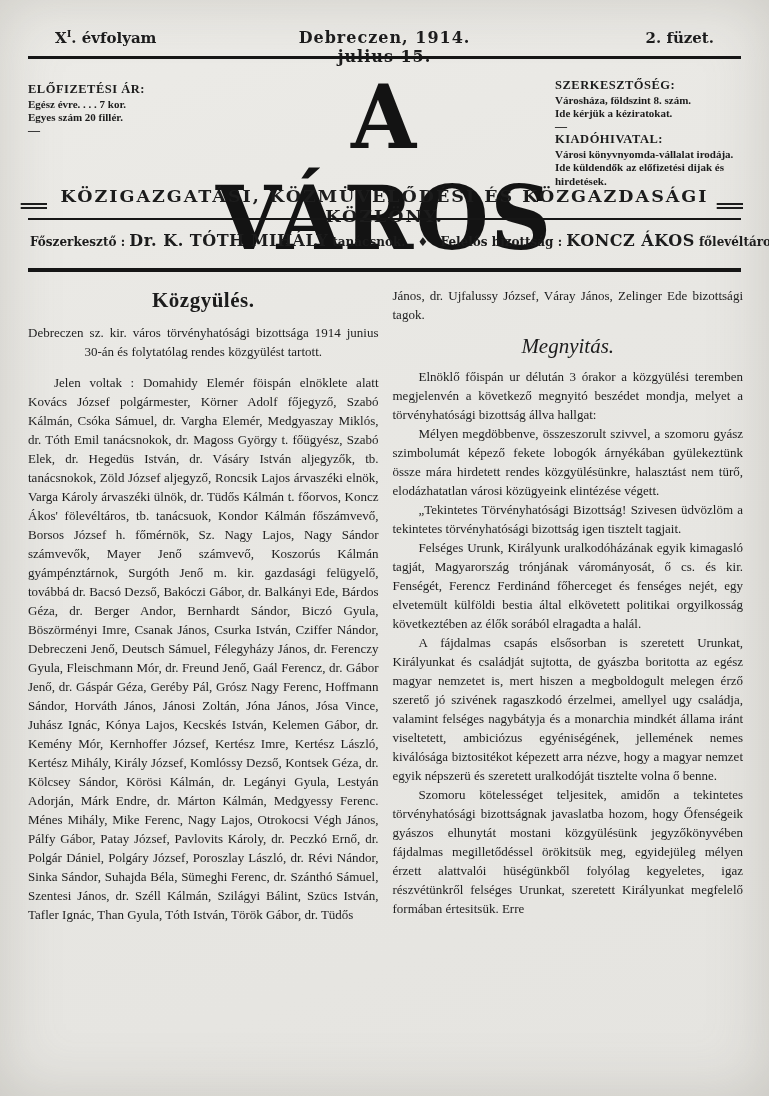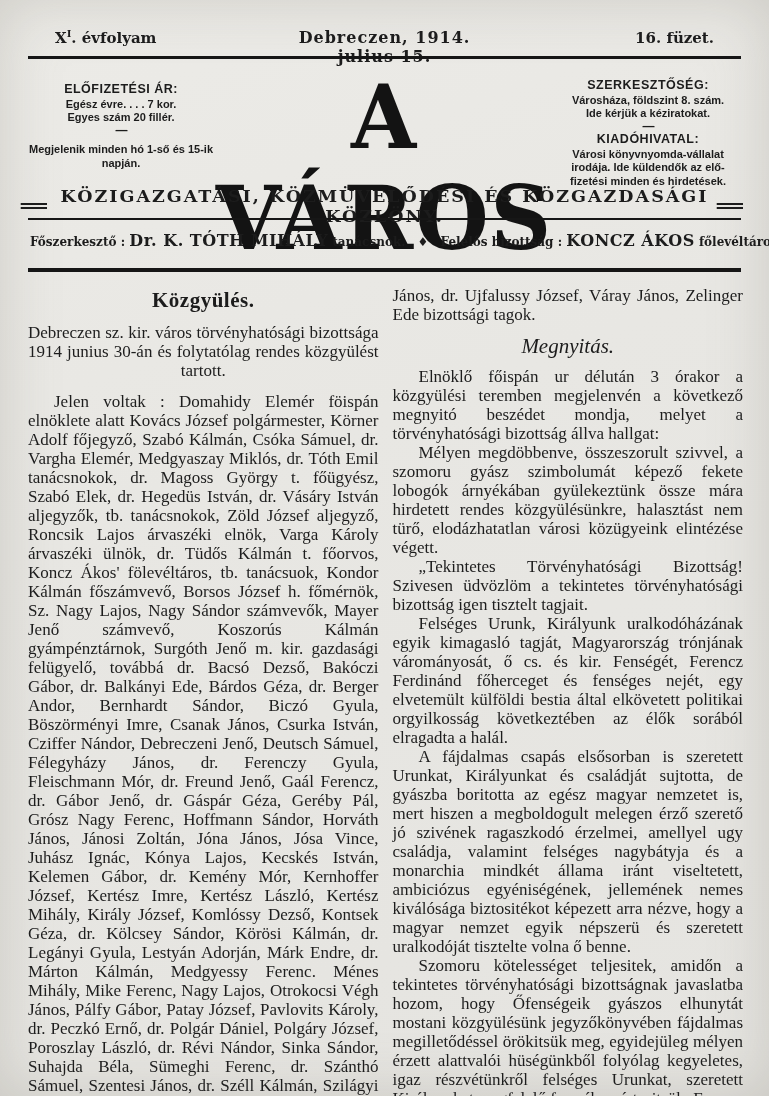--- a/index.html
+++ b/index.html
@@ -27,23 +27,22 @@
   .topline .issue{width:220px;text-align:right;}
   .rule{position:absolute;left:28px;right:28px;background:#161616;}
   .rule-top{top:56px;height:3px;}
   
   .masthead{
     position:absolute;top:72px;left:28px;right:28px;height:110px;
     display:flex;align-items:flex-start;
   }
   .mast-side{
     width:186px;
-    font-family:Liberation Sans, sans-serif;
+    font-family:Liberation Serif, serif;
     font-weight:bold;
-    text-align:center;
     line-height:1.25;
   }
   .mast-left{padding-top:10px;}
   .mast-right{padding-top:6px;}
   .mast-head-label{font-size:12.5px;letter-spacing:.5px;}
   .mast-small{font-size:11px;}
   .mast-div{font-size:12px;line-height:.9;letter-spacing:-1px;}
   .mast-title{
     flex:1;
     margin:0;padding:0;
@@ -87,21 +86,21 @@
   }
   .col{flex:1;min-width:0;}
   .article-title{
     margin:2px 0 10px 0;
     text-align:center;
     font-size:21px;font-weight:bold;
     letter-spacing:.5px;
   }
   .body{
     margin:0 0 0 0;
-    font-size:17px;
+    font-size:13px;
     line-height:19px;
     text-align:justify;
     text-justify:inter-word;
     color:#1d1d1d;
   }
   .lead{
     margin-bottom:12px;
     text-align:justify;
     text-align-last:center;
   }
@@ -119,41 +118,40 @@
   }
 </style>
 </head>
 <body>
 
 <div class="page">
 
   <header class="topline">
     <span class="vol"><span>X</span><sup>I</sup><span>. évfolyam</span></span>
     <span class="date">Debreczen, 1914. julius 15.</span>
-    <span class="issue">16. füzet.</span>
+    <span class="issue">2. füzet.</span>
   </header>
   <div class="rule rule-top"></div>
 
   <section class="masthead">
     <div class="mast-side mast-left">
       <div class="mast-head-label">ELŐFIZETÉSI ÁR:</div>
       <div class="mast-small">Egész évre. . . . 7 kor.</div>
       <div class="mast-small">Egyes szám 20 fillér.</div>
       <div class="mast-div">—</div>
       <div class="mast-gap"></div>
-      <div class="mast-small">Megjelenik minden hó 1-ső és 15-ik napján.</div>
     </div>
     <h1 class="mast-title">A VÁROS</h1>
     <div class="mast-side mast-right">
       <div class="mast-head-label">SZERKESZTŐSÉG:</div>
       <div class="mast-small">Városháza, földszint 8. szám.</div>
       <div class="mast-small">Ide kérjük a kéziratokat.</div>
       <div class="mast-div">—</div>
       <div class="mast-head-label">KIADÓHIVATAL:</div>
-      <div class="mast-small">Városi könyvnyomda-vállalat irodája. Ide küldendők az elő­fizetési minden és hirdetések.</div>
+      <div class="mast-small">Városi könyvnyomda-vállalat irodája. Ide küldendők az elő­fizetési dijak és hirdetések.</div>
     </div>
   </section>
 
   <div class="subtitle-row">
     <span class="deco">=</span>
     <span class="subtitle">KÖZIGAZGATÁSI, KÖZMÜVELŐDÉSI ÉS KÖZGAZDASÁGI KÖZLÖNY.</span>
     <span class="deco">=</span>
   </div>
   <div class="rule rule-thin"></div>
 

